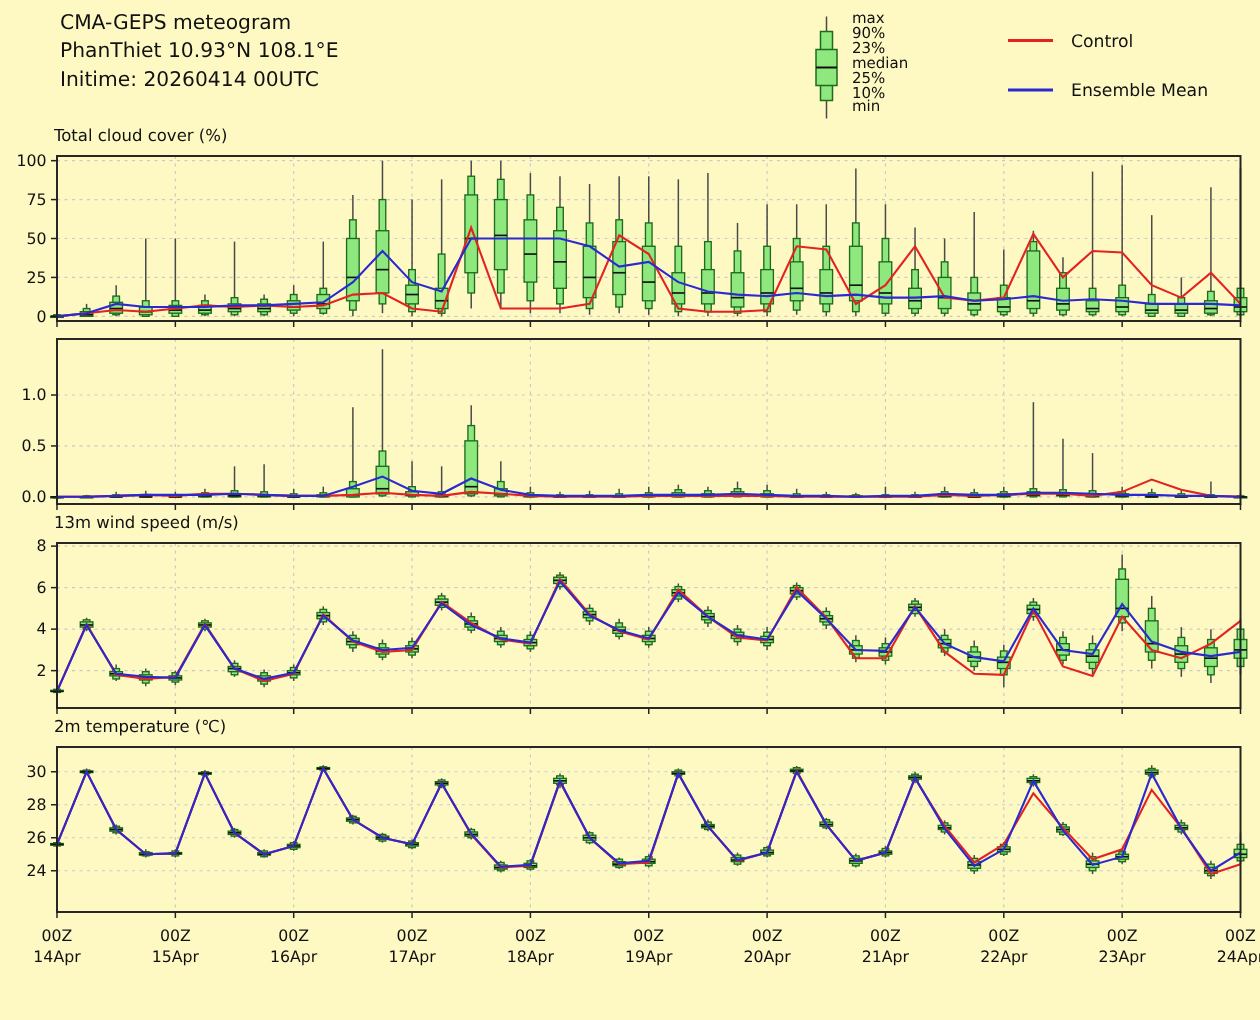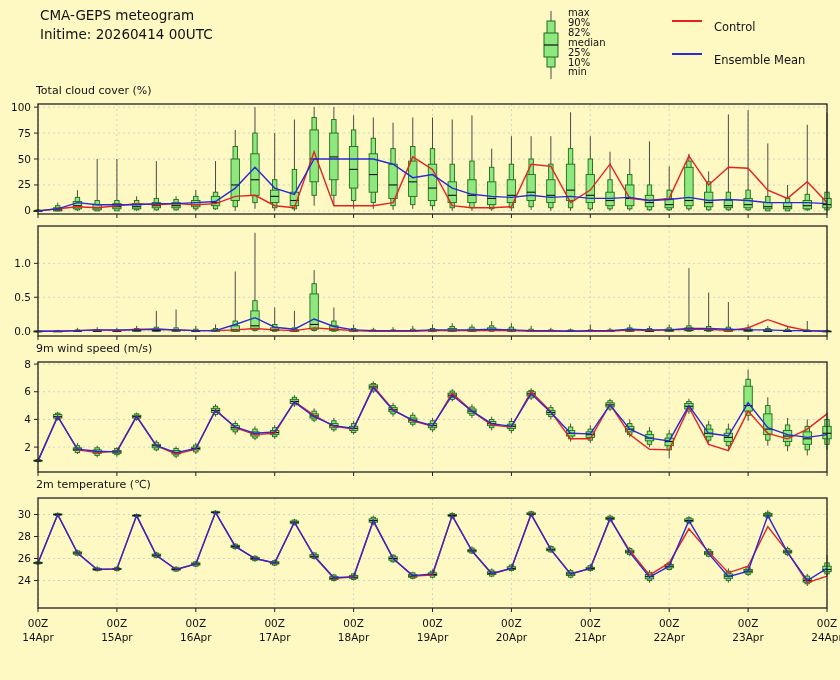--- a/index.html
+++ b/index.html
@@ -2,49 +2,50 @@
 <html><head>
 <meta charset="utf-8">
 <style>
   html,body{margin:0;padding:0;background:#ffffff;}
   .page{position:relative;width:840px;height:680px;background:#fef9c3;font-family:"DejaVu Sans",sans-serif;color:#111;overflow:hidden;}
   .header{position:absolute;top:6px;left:40px;}
   .header div{font-size:13.5px;line-height:19px;white-space:pre;}
   .legend-box-glyph{position:absolute;top:9px;left:538px;}
   .legend-box-labels{position:absolute;top:8px;left:568px;font-size:10px;line-height:9.9px;}
   .legend-lines{position:absolute;top:20px;left:672px;}
-  .legend-line-row{display:flex;margin-bottom:19px;}
+  .legend-line-row{display:flex;align-items:center;margin-bottom:19px;}
   .legend-swatch{display:inline-block;width:30px;height:0;border-top-width:2px;border-top-style:solid;margin-right:12px;}
   .legend-line-label{font-size:11.5px;}
   .panels{position:absolute;top:84px;left:0;}
   .panel-title{font-size:11px;margin:0 16px 1px 36px;line-height:13px;}
   .panel svg{display:block;}
 </style>
 </head>
 <body>
 
 <div class="page">
 
   <div class="header">
     <div>CMA-GEPS meteogram</div>
+    <div>PhanThiet 10.93°N 108.1°E</div>
     <div>Initime: 20260414 00UTC</div>
   </div>
 
   <div class="legend-box-glyph">
     <svg width="26" height="72">
       <line x1="13" y1="2" x2="13" y2="70" stroke="#4a4a4a" stroke-width="1"></line>
       <rect x="9" y="12" width="8" height="46" fill="#8ee87e" stroke="#1e6b1e" stroke-width="1"></rect>
       <rect x="6" y="24" width="14" height="24" fill="#8ee87e" stroke="#1e6b1e" stroke-width="1"></rect>
       <line x1="6" y1="36" x2="20" y2="36" stroke="#111" stroke-width="1.2"></line>
     </svg>
   </div>
   <div class="legend-box-labels">
     <div>max</div>
     <div>90%</div>
-    <div>82%</div>
+    <div>23%</div>
     <div>median</div>
     <div>25%</div>
     <div>10%</div>
     <div>min</div>
   </div>
 
   <div class="legend-lines">
     <div class="legend-line-row">
       <span class="legend-swatch" style="border-top-color:#e32222;"></span>
       <span class="legend-line-label">Control</span>
@@ -461,21 +462,21 @@
           <line x1="827" y1="111.24691358024691" x2="827" y2="109.20987654320987" stroke="#4a4a4a" stroke-width="1"></line>
           <rect x="824.8" y="110.5679012345679" width="4.4" height="0.7" fill="#8ee87e" stroke="#1e6b1e" stroke-width="0.9"></rect>
           <rect x="822.8" y="111.24691358024691" width="8.4" height="0.7" fill="#8ee87e" stroke="#1e6b1e" stroke-width="0.9"></rect>
           <line x1="822.8" y1="111.24691358024691" x2="831.2" y2="111.24691358024691" stroke="#111111" stroke-width="1.1"></line>
           <polyline points="38.0,111.2 57.7,111.2 77.5,110.6 97.2,109.9 116.9,110.6 136.6,109.2 156.3,109.2 176.1,109.9 195.8,110.6 215.5,110.6 235.3,109.9 255.0,108.5 274.7,109.9 294.4,110.6 314.1,107.9 333.9,109.2 353.6,110.6 373.3,111.2 393.1,111.2 412.8,111.2 432.5,110.6 452.2,110.6 471.9,110.6 491.7,110.6 511.4,110.6 531.1,111.2 550.9,111.2 570.6,111.2 590.3,111.2 610.0,111.2 629.8,109.9 649.5,110.6 669.2,109.9 688.9,109.2 708.6,109.2 728.4,110.6 748.1,107.9 767.8,99.7 787.5,106.5 807.3,110.6 827.0,111.2" fill="none" stroke="#e32222" stroke-width="1.4"></polyline>
           <polyline points="38.0,111.2 57.7,111.2 77.5,110.6 97.2,109.9 116.9,109.9 136.6,109.9 156.3,109.2 176.1,109.9 195.8,110.6 215.5,110.6 235.3,104.5 255.0,97.7 274.7,107.2 294.4,109.2 314.1,99.0 333.9,106.5 353.6,109.9 373.3,110.6 393.1,110.6 412.8,110.6 432.5,109.9 452.2,109.9 471.9,109.9 491.7,109.2 511.4,109.9 531.1,110.6 550.9,110.6 570.6,111.2 590.3,110.6 610.0,110.6 629.8,109.2 649.5,109.9 669.2,109.9 688.9,108.5 708.6,108.5 728.4,109.2 748.1,109.9 767.8,109.9 787.5,110.6 807.3,110.6 827.0,111.2" fill="none" stroke="#2a2ad0" stroke-width="1.4"></polyline>
           <rect x="38" y="6" width="789" height="110" fill="none" stroke="#222222" stroke-width="1.3"></rect>
         </svg>
     </div>
     <div class="panel">
-      <div class="panel-title">9m wind speed (m/s)</div>
+      <div class="panel-title">13m wind speed (m/s)</div>
       <svg width="840" height="122">
           <line x1="38" y1="6" x2="38" y2="116" stroke="#c9c9c9" stroke-width="0.8" stroke-dasharray="2,3"></line>
           <line x1="38" y1="116" x2="38" y2="120" stroke="#222222" stroke-width="1"></line>
           <line x1="116.9" y1="6" x2="116.9" y2="116" stroke="#c9c9c9" stroke-width="0.8" stroke-dasharray="2,3"></line>
           <line x1="116.9" y1="116" x2="116.9" y2="120" stroke="#222222" stroke-width="1"></line>
           <line x1="195.8" y1="6" x2="195.8" y2="116" stroke="#c9c9c9" stroke-width="0.8" stroke-dasharray="2,3"></line>
           <line x1="195.8" y1="116" x2="195.8" y2="120" stroke="#222222" stroke-width="1"></line>
           <line x1="274.7" y1="6" x2="274.7" y2="116" stroke="#c9c9c9" stroke-width="0.8" stroke-dasharray="2,3"></line>
           <line x1="274.7" y1="116" x2="274.7" y2="120" stroke="#222222" stroke-width="1"></line>
           <line x1="353.6" y1="6" x2="353.6" y2="116" stroke="#c9c9c9" stroke-width="0.8" stroke-dasharray="2,3"></line>

